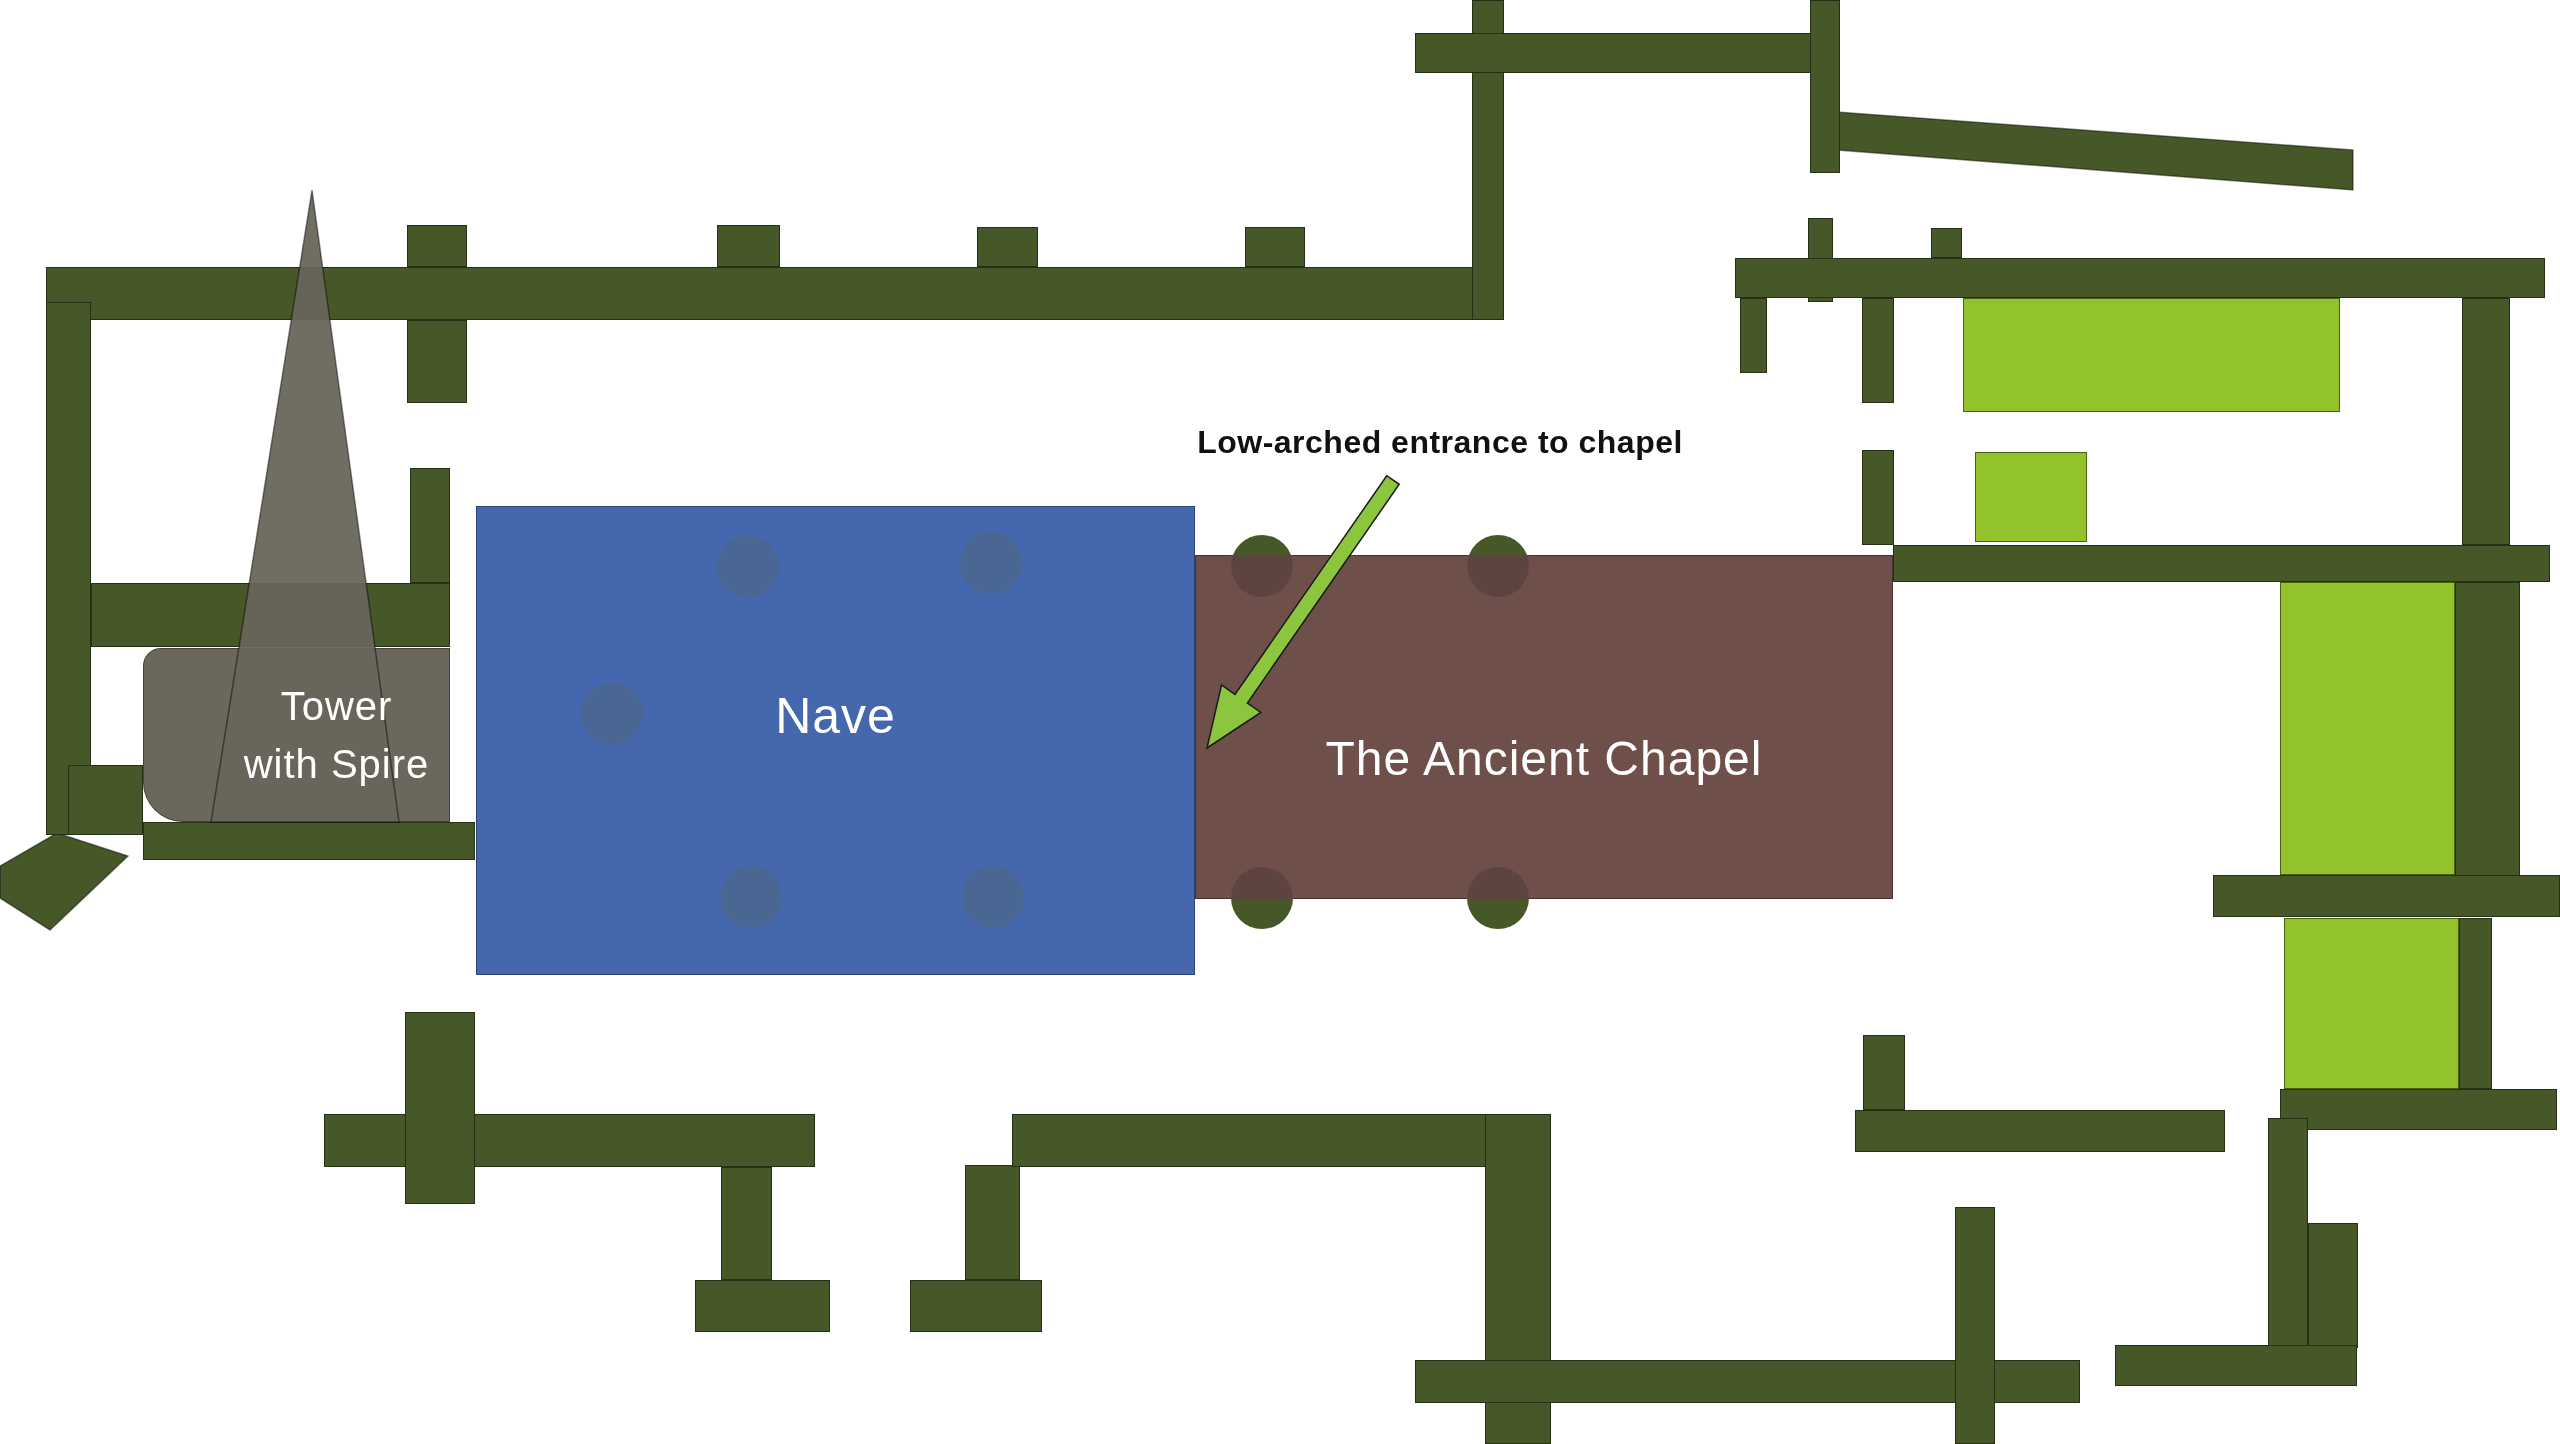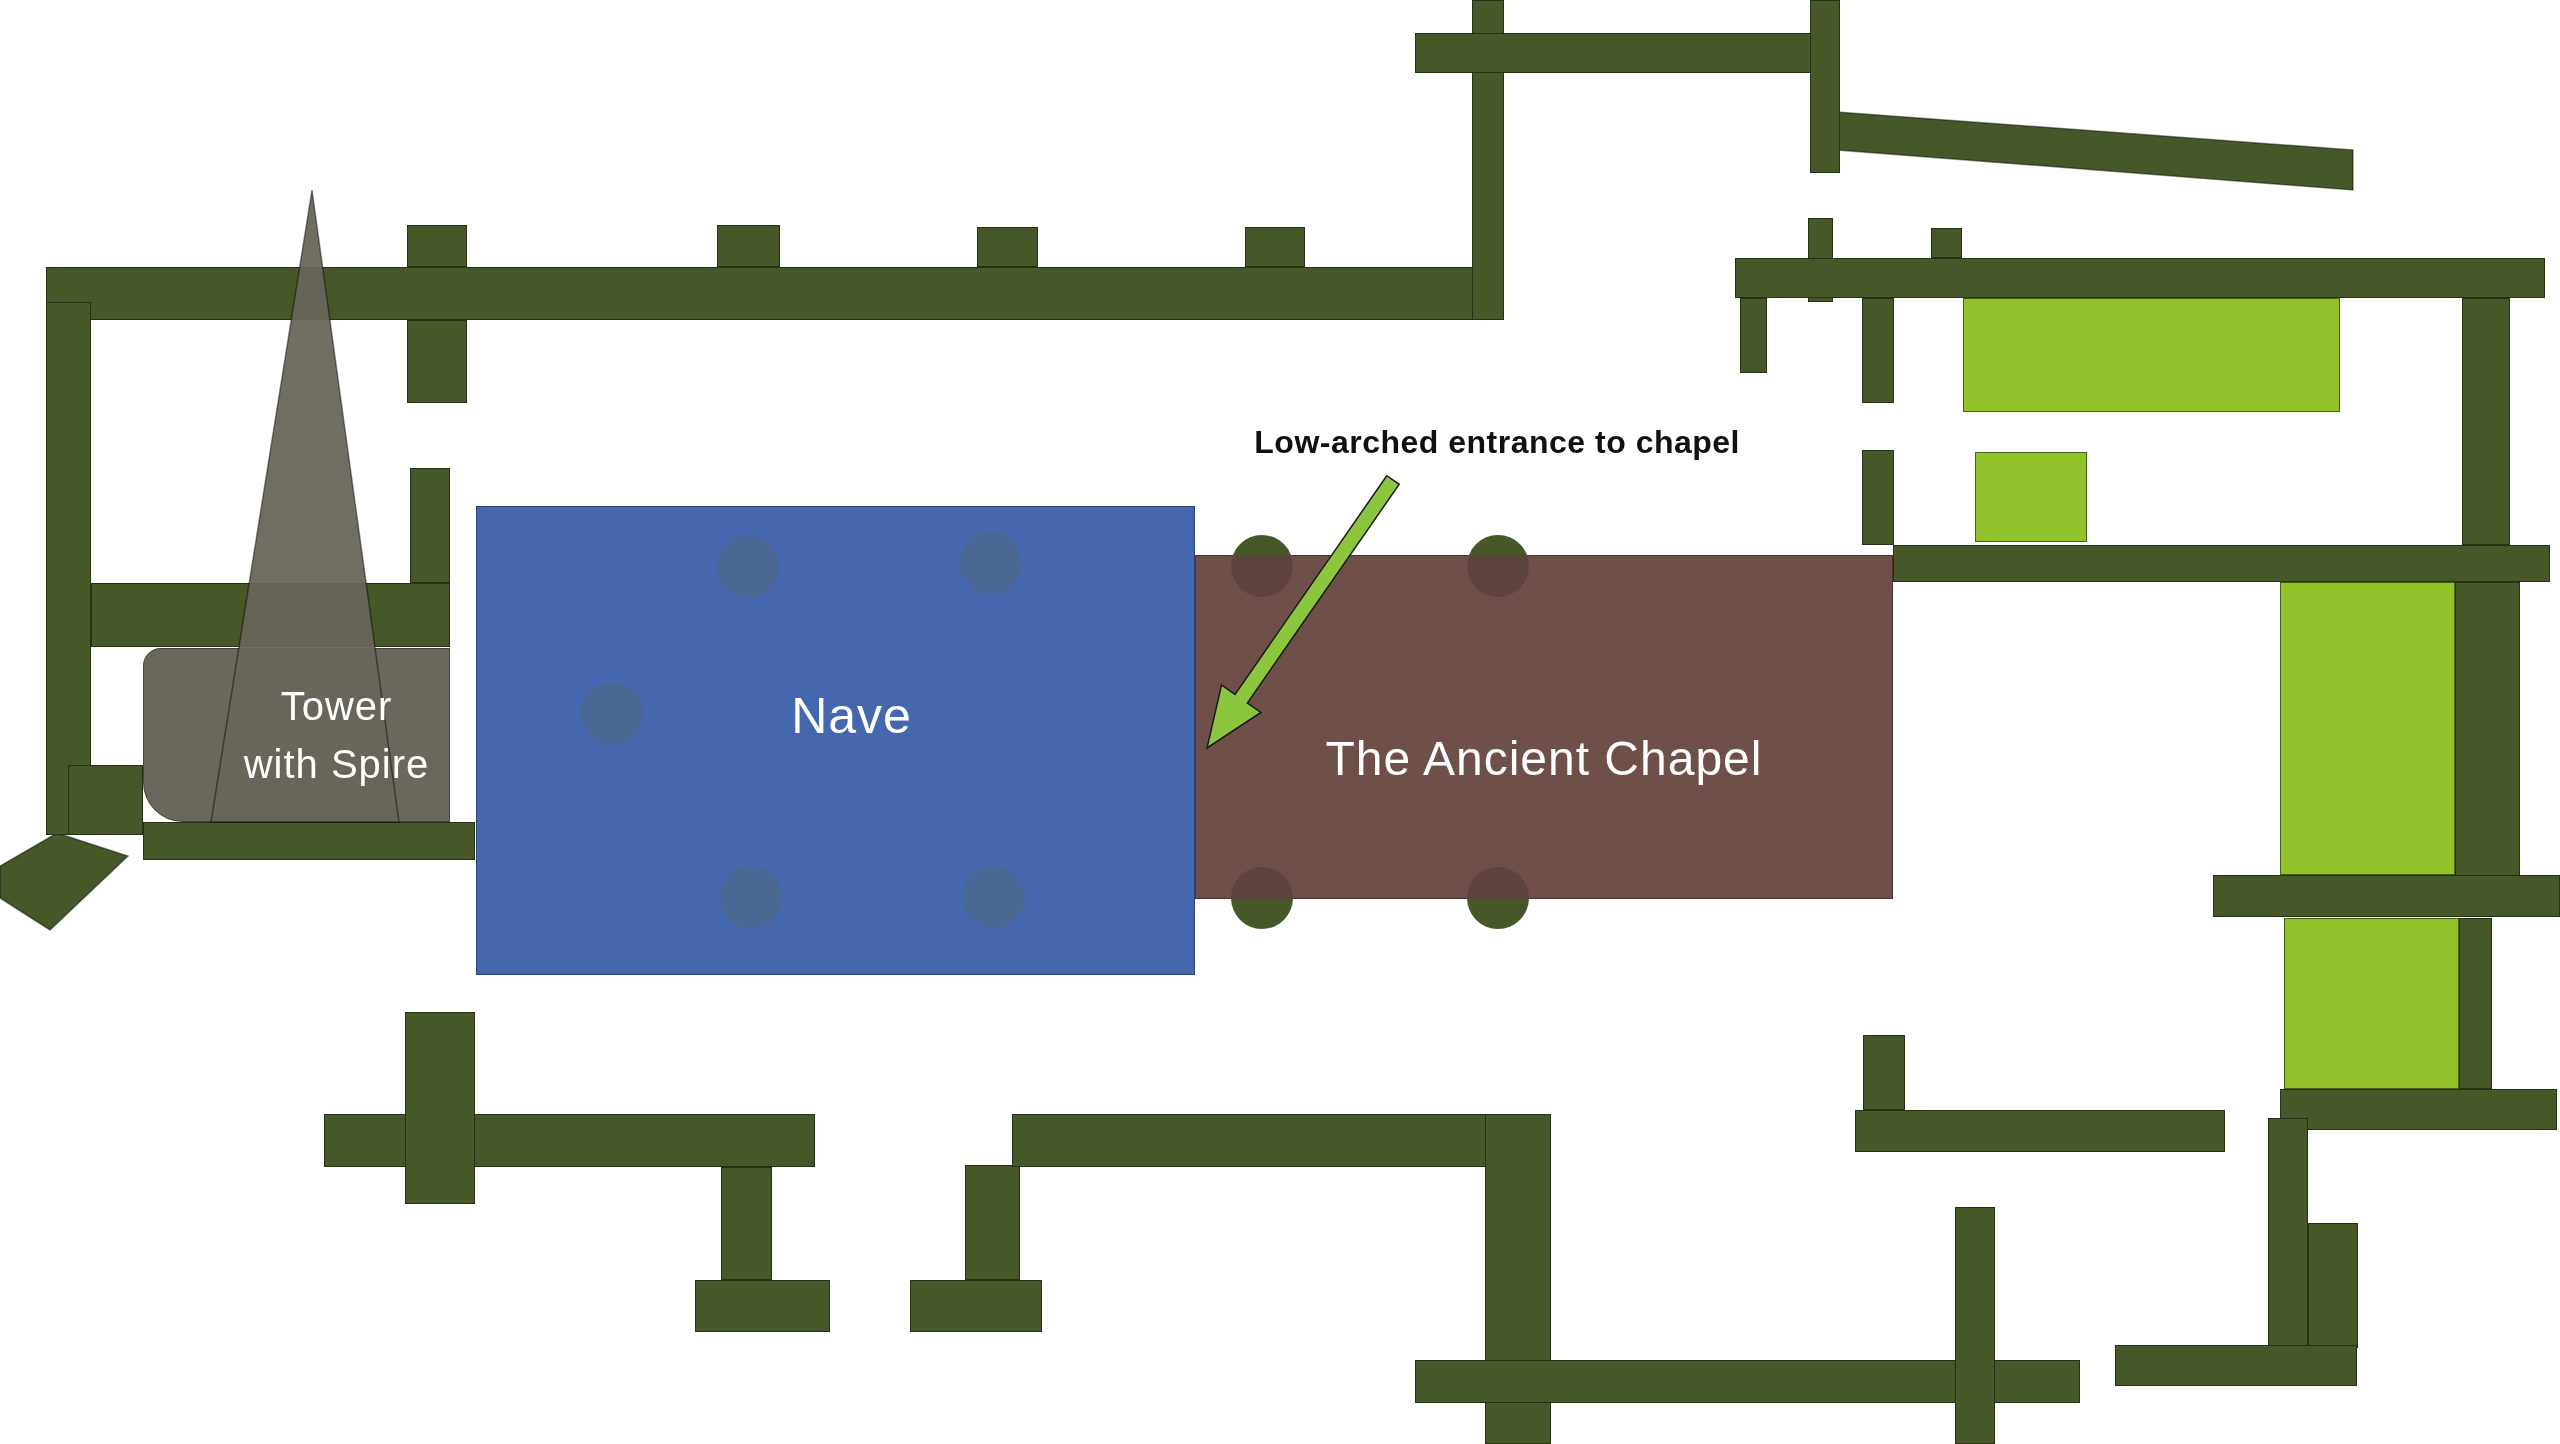--- a/index.html
+++ b/index.html
@@ -13,24 +13,24 @@
   .clip{position:absolute;overflow:hidden;z-index:4;}
   .clip .column-dot{z-index:4;}
   svg.layer{position:absolute;left:0;top:0;pointer-events:none;}
   #svg-walls{z-index:1;}
   #svg-spire{z-index:5;}
   #svg-arrow{z-index:7;}
   .area-label{position:absolute;z-index:6;display:flex;flex-direction:column;
       align-items:center;justify-content:center;text-align:center;color:#fff;
       letter-spacing:1px;}
   #tower-label{left:143px;top:648px;width:307px;height:174px;font-size:40px;line-height:1.45;}
-  #nave-label{left:476px;top:506px;width:719px;height:420px;font-size:50px;margin-left:16px;}
+  #nave-label{left:476px;top:506px;width:719px;height:420px;font-size:50px;}
   #chapel-label{left:1195px;top:555px;width:698px;height:341px;font-size:48px;margin-top:33px;}
   #annotation{position:absolute;z-index:7;left:1140px;top:424px;width:600px;
-      text-align:right;font-size:32px;font-weight:bold;color:#111;letter-spacing:0.5px;}
+      text-align:center;font-size:32px;font-weight:bold;color:#111;letter-spacing:0.5px;}
 </style>
 </head>
 <body style="background: rgb(255, 255, 255);">
 
 <div id="plan">
   <svg id="svg-walls" class="layer" width="2560" height="1444" viewBox="0 0 2560 1444">
       <polygon points="57,833 128,856 50,930 0,898 0,866" fill="#465827" stroke="rgba(0,0,0,0.45)" stroke-width="1.5"></polygon>
       <polygon points="1837,112 2353,150 2353,190 1837,150" fill="#465827" stroke="rgba(0,0,0,0.45)" stroke-width="1.5"></polygon>
     </svg>
   <svg id="svg-spire" class="layer" width="2560" height="1444" viewBox="0 0 2560 1444">

